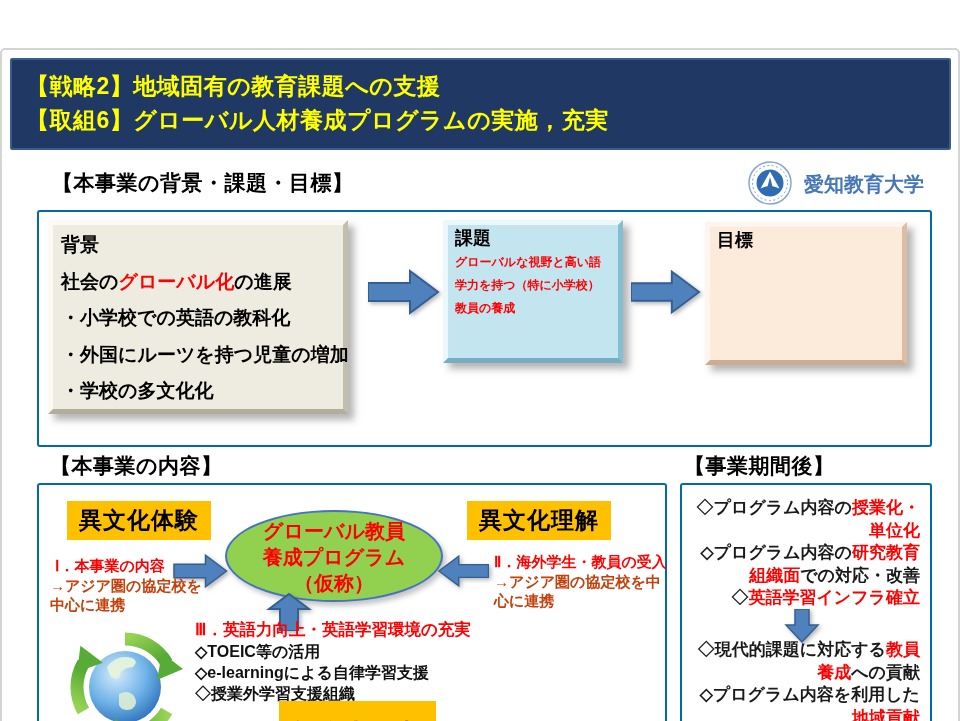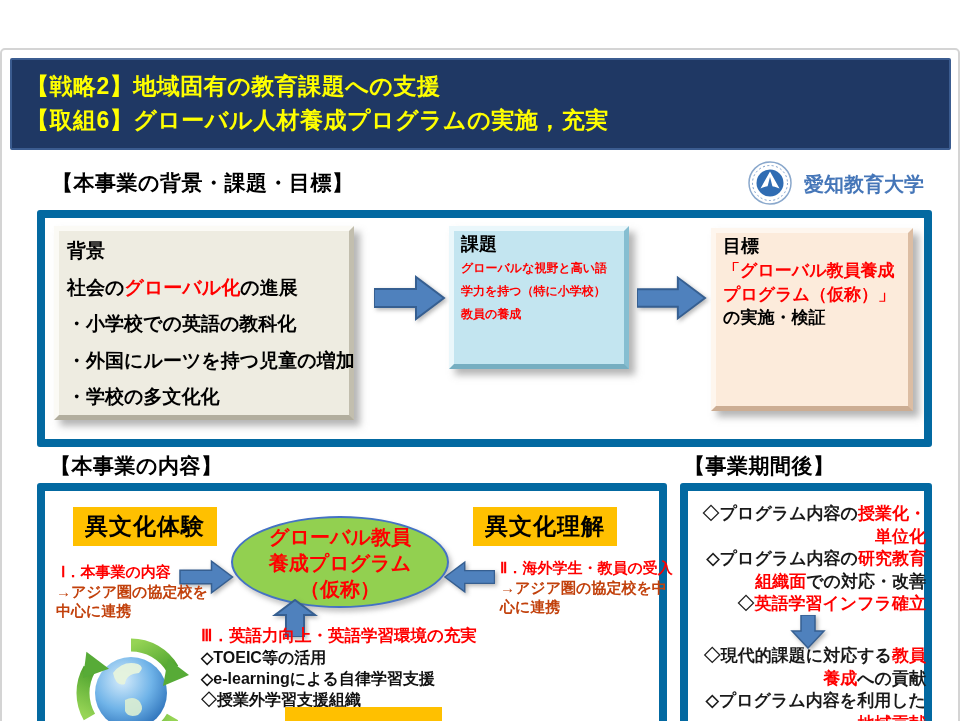--- a/index.html
+++ b/index.html
@@ -17,40 +17,40 @@
     padding:9px 0 0 14px;letter-spacing:0.5px;
   }
   
   .sec-title{position:absolute;font-size:21px;font-weight:600;color:#000;letter-spacing:0.5px;}
   #sec1-title{left:50px;top:119px;}
   #sec2-title{left:48px;top:402px;}
   #sec3-title{left:682px;top:402px;}
   .univ-name{position:absolute;left:802px;top:121px;font-size:20px;font-weight:600;color:#4576B8;}
   .logo{position:absolute;left:746px;top:111px;width:44px;height:44px;}
   
-  .frame{position:absolute;box-sizing:border-box;background:#fff;border:8px solid #0369a1;border-radius:3px;}
+  .frame{position:absolute;box-sizing:border-box;background:#fff;border:2px solid #0369a1;border-radius:3px;}
   #box1{left:35px;top:160px;width:895px;height:237px;}
   #box2{left:35px;top:433px;width:630px;height:269px;}
   #box3{left:678px;top:433px;width:252px;height:269px;text-align:right;}
   
   .bevel{position:absolute;box-sizing:border-box;border:5px solid;box-shadow:6px 6px 7px rgba(110,110,110,.5);}
   #bg-box{
     left:9px;top:8px;width:300px;height:194px;background:#EEECE1;
     border-color:#fbfaf5 #c2beae #b2ae9e #fbfaf5;
     padding:2px 8px;font-size:19px;font-weight:bold;color:#000;
   }
   #bg-box .line{line-height:36.5px;white-space:nowrap;}
   #issue-box{
     left:404px;top:8px;width:180px;height:143px;background:#C3E5F0;
     border-color:#eaf7fb #86bed1 #76aec1 #eaf7fb;
     padding:1px 7px;font-size:18px;font-weight:bold;color:#000;
   }
   #issue-box .body{font-size:12px;line-height:23px;color:#FF0000;margin-top:1px;}
   #goal-box{
-    left:666px;top:10px;width:202px;height:183px;background:#FCEBDB;
+    left:666px;top:10px;width:202px;height:143px;background:#FCEBDB;
     border-color:#fef6ee #dcbda3 #ccad93 #fef6ee;
     padding:1px 7px;font-size:18px;font-weight:bold;color:#000;
   }
   #goal-box .body{font-size:17px;line-height:23.5px;margin-top:1px;}
   .red{color:#FF0000;}
   
   .arrow{position:absolute;filter:drop-shadow(2px 2px 2px rgba(90,90,90,.45));}
   #arrow1{left:329px;top:56px;width:72px;height:48px;}
   #arrow2{left:592px;top:56px;width:70px;height:48px;}
   #arrow-into-left{left:132px;top:68px;width:60px;height:36px;}
@@ -123,21 +123,20 @@
       <div>課題</div>
       <div class="body">グローバルな視野と高い語学力を持つ（特に小学校）教員の養成</div>
     </div>
 
     <svg id="arrow2" class="arrow" viewBox="0 0 72 48">
       <polygon points="0,15 42,15 42,3 70,24 42,45 42,33 0,33" fill="#4F81BD" stroke="#365F91" stroke-width="2"></polygon>
     </svg>
 
     <div id="goal-box" class="bevel">
       <div>目標</div>
-      <div class="body"><span class="red">「グローバル教員養成プログラム（仮称）」</span><span>の実施・検証</span></div>
     </div>
   </div>
 
   <div id="sec2-title" class="sec-title">【本事業の内容】</div>
   <div id="sec3-title" class="sec-title">【事業期間後】</div>
 
   <div id="box2" class="frame">
 
     <div id="tag-exp" class="tag">異文化体験</div>
     <div id="tag-und" class="tag">異文化理解</div>

